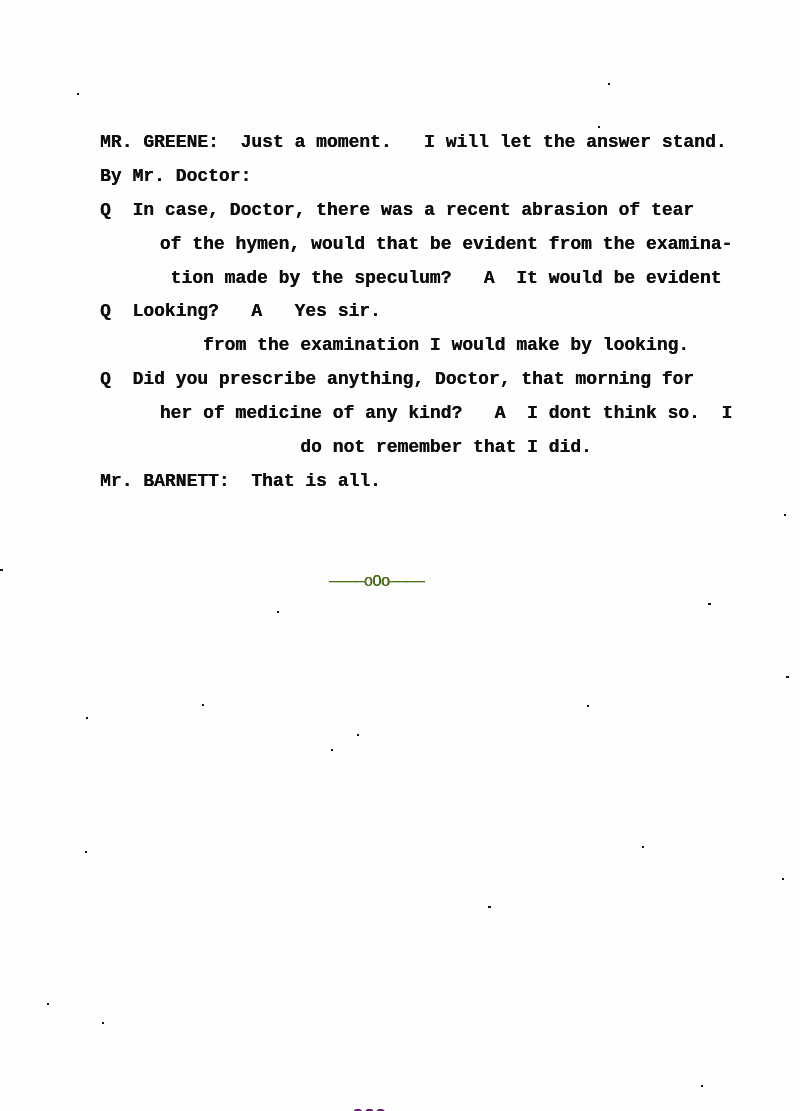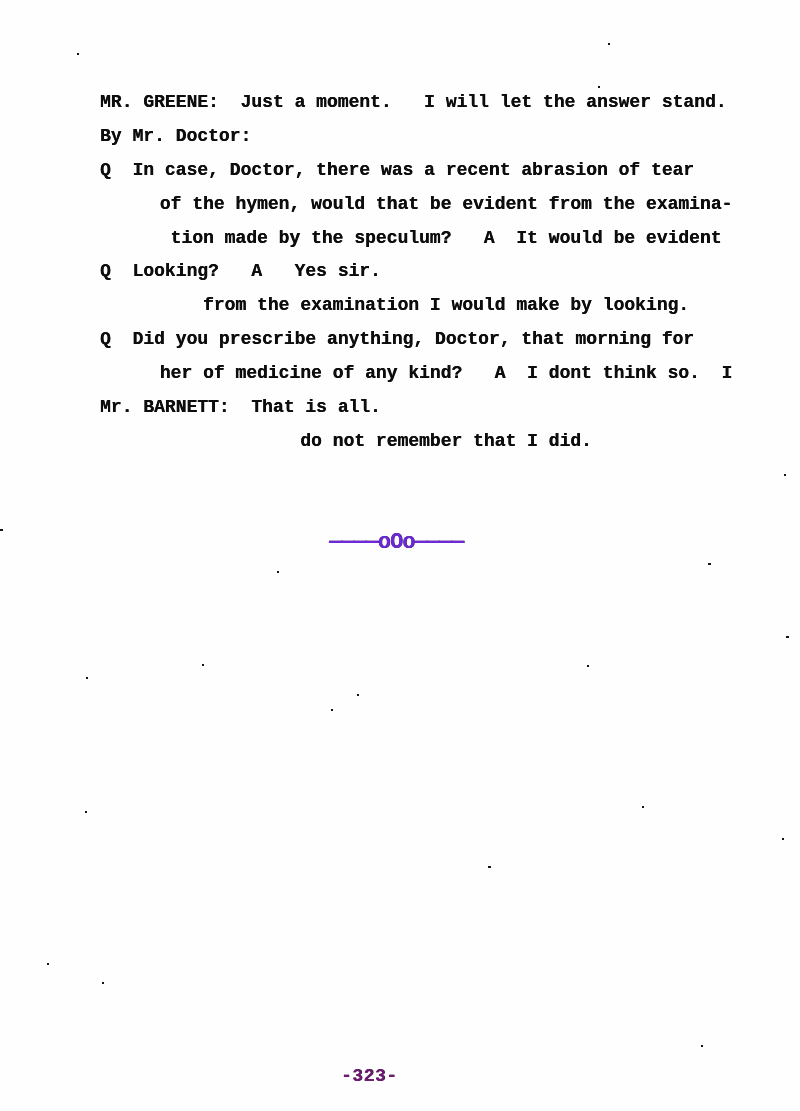--- a/index.html
+++ b/index.html
@@ -11,20 +11,21 @@
     height: 1111px;
     background: #fefefe;
     position: relative;
     overflow: hidden;
     font-family: "Liberation Mono", "DejaVu Sans Mono", monospace;
   }
   .page {
     position: absolute;
     inset: 0;
     background: #fefefe;
+    margin-top: 40px;
   }
   .text-block {
     position: absolute;
     top: 86px;
     left: 100px;
     width: 660px;
   }
   .line {
     white-space: pre;
     font-size: 18px;
@@ -36,24 +37,24 @@
     text-shadow: 0.3px 0.3px 0 #0d0d0d;
   }
   .line.hang {
     padding-left: 32px;
     text-align: center;
   }
   .divider {
     position: absolute;
     top: 526px;
     left: 329px;
-    font-size: 22px;
-    font-weight: bold;
+    font-size: 16px;
+    font-weight: normal;
     line-height: 33.9px;
-    color: #6d28d9;
+    color: #4d7c0f;
     letter-spacing: -1px;
     white-space: pre;
     text-shadow: 0.3px 0.3px 0 #0d0d0d;
   }
   .page-number {
     position: absolute;
     top: 1060px;
     left: 341px;
     font-size: 18px;
     font-weight: bold;
@@ -79,22 +80,22 @@
   <div class="text-block" id="transcript-lines">
       <div class="line margin">MR. GREENE:  Just a moment.   I will let the answer stand.</div>
       <div class="line margin">By Mr. Doctor:</div>
       <div class="line margin">Q  In case, Doctor, there was a recent abrasion of tear</div>
       <div class="line hang">of the hymen, would that be evident from the examina-</div>
       <div class="line hang">tion made by the speculum?   A  It would be evident</div>
       <div class="line margin">Q  Looking?   A   Yes sir.</div>
       <div class="line hang">from the examination I would make by looking.</div>
       <div class="line margin">Q  Did you prescribe anything, Doctor, that morning for</div>
       <div class="line hang">her of medicine of any kind?   A  I dont think so.  I</div>
+      <div class="line hang">do not remember that I did.</div>
       <div class="line margin">Mr. BARNETT:  That is all.</div>
-      <div class="line hang">do not remember that I did.</div>
     </div>
 
   <div class="divider">————oOo————</div>
 
   <div class="page-number">-323-</div>
 
   <div class="speck" style="left:77px;  top:53px;"></div>
   <div class="speck" style="left:608px; top:43px;"></div>
   <div class="speck" style="left:598px; top:86px;"></div>
   <div class="speck w3" style="left:0px;   top:529px;"></div>

